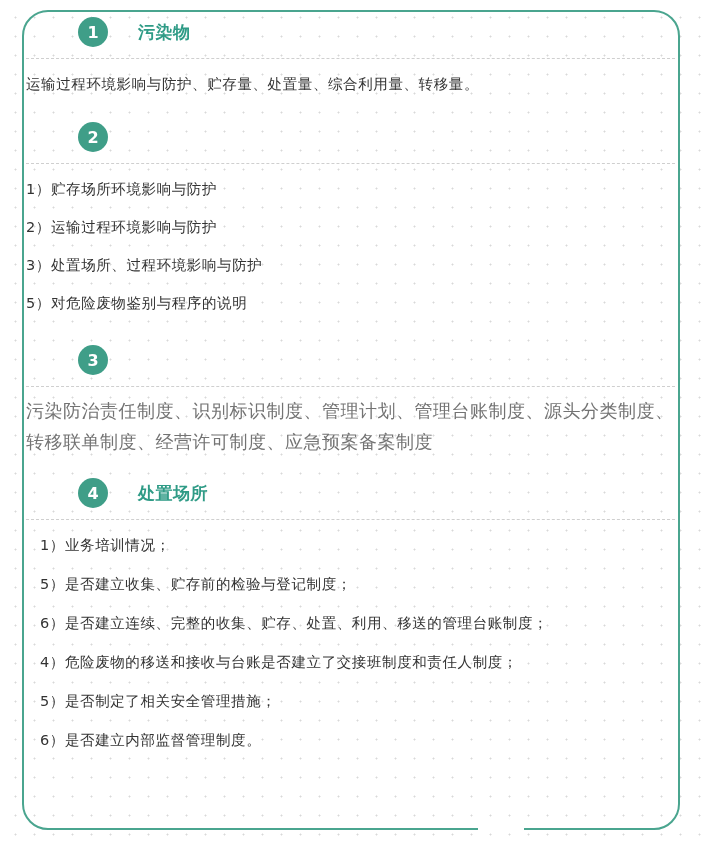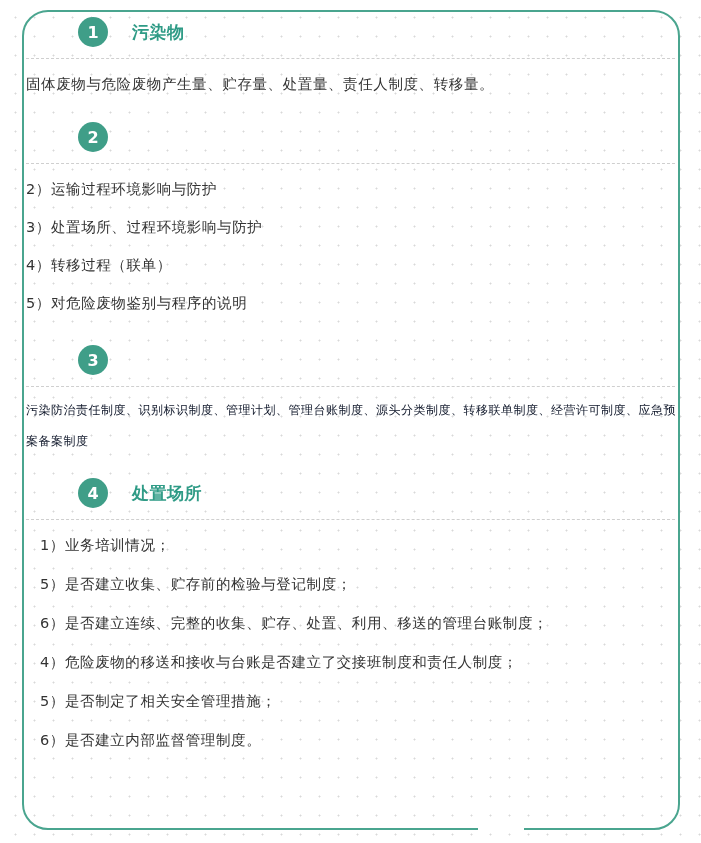--- a/index.html
+++ b/index.html
@@ -78,21 +78,21 @@
     color: #ffffff;
     font-size: 16px;
     font-weight: bold;
     display: flex;
     align-items: center;
     justify-content: center;
     flex: none;
     font-family: "DejaVu Sans", sans-serif;
   }
   .sec-title {
-    margin-left: 24px;
+    margin-left: 30px;
     color: #2f9b86;
     font-size: 17px;
     font-weight: bold;
     letter-spacing: 0.5px;
     font-family: "DejaVu Sans", sans-serif;
   }
 
   .divider {
     margin: 4px 26px 0 26px;
     border-top: 1px dashed #cfcfcf;
@@ -112,22 +112,22 @@
   }
   .list-item {
     color: #333333;
     font-size: 14.5px;
     line-height: 38px;
     letter-spacing: 0.6px;
     white-space: nowrap;
     font-family: "DejaVu Sans", sans-serif;
   }
   .para {
-    color: #0f172a;
-    font-size: 12px;
+    color: #737373;
+    font-size: 18px;
     line-height: 31px;
     letter-spacing: 0.5px;
     padding: 8px 24px 4px 26px;
     font-family: "DejaVu Sans", sans-serif;
   }
   .tight-list .list-item { line-height: 39px; margin-left: 14px; }
 </style>
 </head>
 <body>
 
@@ -136,32 +136,32 @@
 <div class="frame-notch"></div>
 
 <div class="content">
 
   <div class="section">
     <div class="sec-head">
       <div class="badge">1</div>
       <div class="sec-title">污染物</div>
     </div>
     <div class="divider"></div>
-    <div class="body-text">固体废物与危险废物产生量、贮存量、处置量、责任人制度、转移量。</div>
+    <div class="body-text">运输过程环境影响与防护、贮存量、处置量、综合利用量、转移量。</div>
   </div>
 
   <div class="section">
     <div class="sec-head">
       <div class="badge">2</div>
     </div>
     <div class="divider"></div>
     <div class="list">
+      <div class="list-item">1）贮存场所环境影响与防护</div>
       <div class="list-item">2）运输过程环境影响与防护</div>
       <div class="list-item">3）处置场所、过程环境影响与防护</div>
-      <div class="list-item">4）转移过程（联单）</div>
       <div class="list-item">5）对危险废物鉴别与程序的说明</div>
     </div>
   </div>
 
   <div class="section">
     <div class="sec-head">
       <div class="badge">3</div>
     </div>
     <div class="divider"></div>
     <div class="para">污染防治责任制度、识别标识制度、管理计划、管理台账制度、源头分类制度、转移联单制度、经营许可制度、应急预案备案制度</div>

